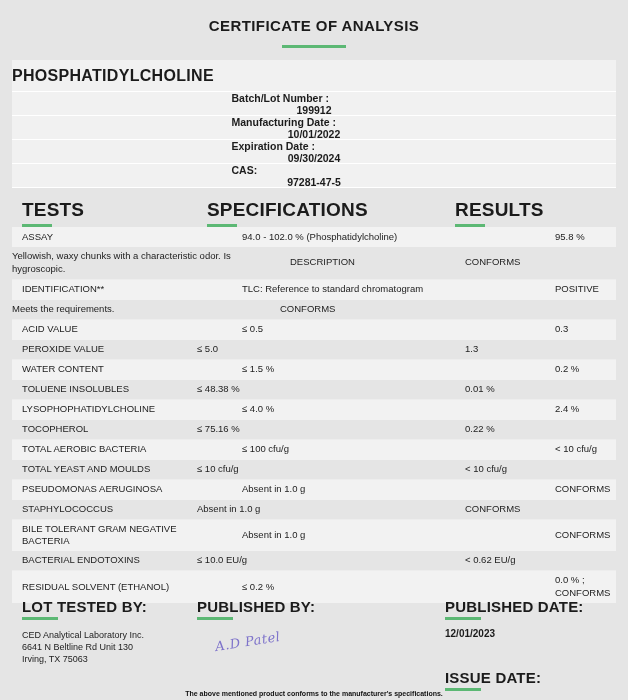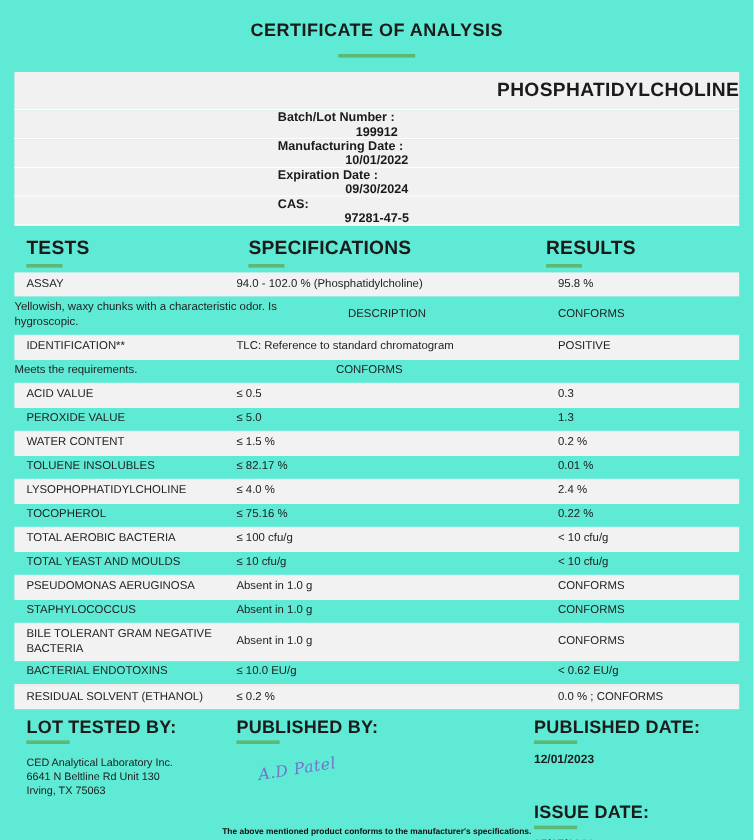--- a/index.html
+++ b/index.html
@@ -5,52 +5,52 @@
   :root{
     --green:#5cb874;
     --stripe:#f2f2f2;
     --band:#f1f1f1;
     --ink:#1b1b1b;
     --sig:#7468c8;
   }
   *{box-sizing:border-box;}
   html,body{margin:0;padding:0;background:#ffffff;}
   .page{
-    position:relative;width:628px;height:700px;background:#5eead4;
+    position:relative;width:628px;height:700px;background:#e5e5e5;
     font-family:"Liberation Sans",sans-serif;color:var(--ink);overflow:hidden;
   }
   
   .doc-title{
     position:absolute;top:17px;left:0;width:100%;text-align:center;
     font-size:15px;font-weight:bold;letter-spacing:.4px;
   }
   .title-underline{
     position:absolute;top:45px;left:50%;transform:translateX(-50%);
     width:64px;height:3px;background:var(--green);
   }
   
   .info-box{position:absolute;top:60px;left:12px;width:604px;}
   .band{background:var(--band);border-bottom:1px solid #ffffff;}
   .product-band{
-    padding:7px 0 6px;text-align:right;font-size:16px;font-weight:bold;letter-spacing:.3px;
+    padding:7px 0 6px;text-align:left;font-size:16px;font-weight:bold;letter-spacing:.3px;
   }
   .info-row{display:flex;height:24px;align-items:center;font-size:10.5px;font-weight:bold;flex-direction:column;}
   .info-label{width:185px;padding-left:10px;flex-shrink:0;}
   .info-value{}
   
   .table-header{position:absolute;top:199px;left:12px;width:604px;display:flex;padding-left:10px;}
-  .th{font-size:16px;font-weight:bold;letter-spacing:.2px;}
+  .th{font-size:19px;font-weight:bold;letter-spacing:.2px;}
   .th-cell-1{width:185px;}
   .th-cell-2{width:248px;}
   .th-cell-3{flex:1;}
   .th-underline{width:30px;height:3px;background:var(--green);margin-top:3px;}
   
   .table-body{position:absolute;top:227px;left:12px;width:604px;font-size:9.5px;color:#222;}
   .t-row{display:flex;min-height:20px;padding:3px 0;align-items:center;line-height:1.35;border-bottom:1px solid #ededed;}
-  .t-row.stripe{background:var(--stripe);border-bottom:none;}
+  .t-row.stripe{background:var(--stripe);border-bottom:none;gap:45px;}
   .cell{padding-left:10px;}
   .c-test{width:185px;flex-shrink:0;padding-right:6px;}
   .c-spec{width:268px;flex-shrink:0;padding-right:12px;padding-left:0;}
   .c-result{flex:1;padding-left:0;padding-right:8px;}
   
   .footer{position:absolute;top:598px;left:12px;width:604px;display:flex;}
   .f-col1{width:185px;padding-left:10px;flex-shrink:0;}
   .f-col2{width:248px;flex-shrink:0;}
   .f-col3{flex:1;}
   .f-heading{font-size:15px;font-weight:bold;letter-spacing:.2px;}
@@ -154,21 +154,21 @@
   </div>
 
   <div class="t-row stripe">
     <div class="cell c-test">WATER CONTENT</div>
     <div class="cell c-spec">≤ 1.5 %</div>
     <div class="cell c-result">0.2 %</div>
   </div>
 
   <div class="t-row">
     <div class="cell c-test">TOLUENE INSOLUBLES</div>
-    <div class="cell c-spec">≤ 82.17 %</div>
+    <div class="cell c-spec">≤ 48.38 %</div>
     <div class="cell c-result">0.01 %</div>
   </div>
 
   <div class="t-row stripe">
     <div class="cell c-test">LYSOPHOPHATIDYLCHOLINE</div>
     <div class="cell c-spec">≤ 4.0 %</div>
     <div class="cell c-result">2.4 %</div>
   </div>
 
   <div class="t-row">

